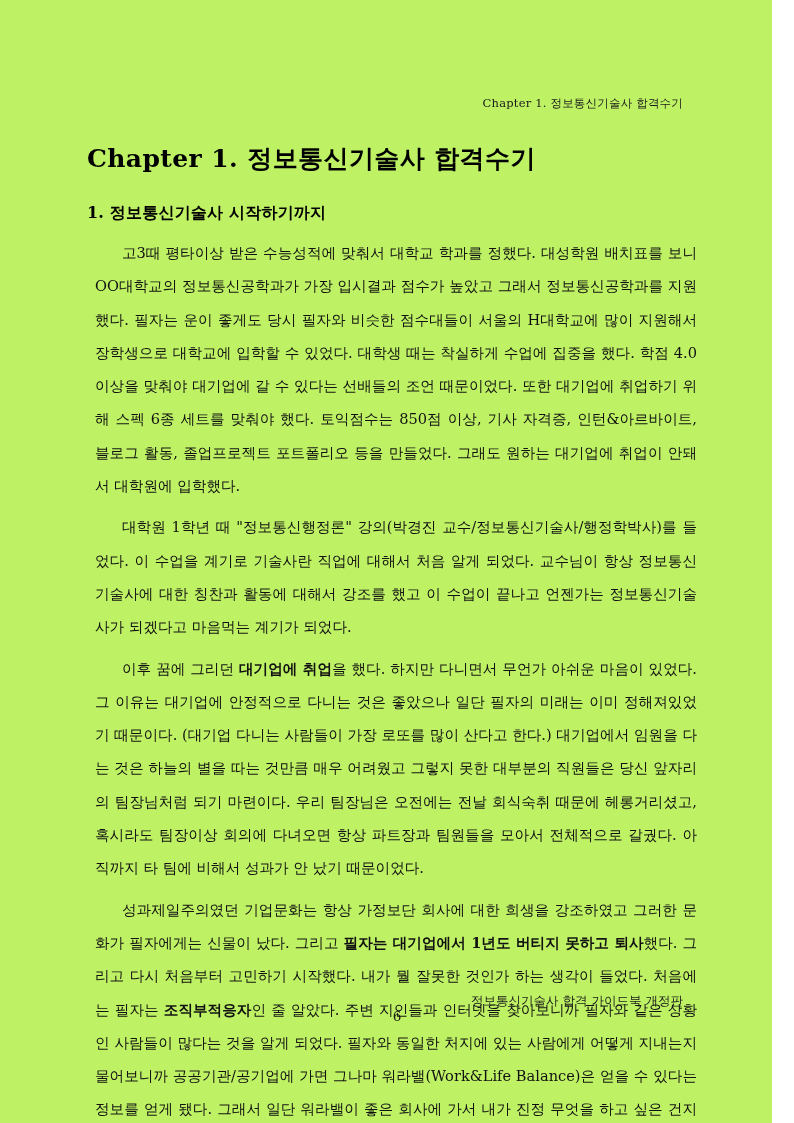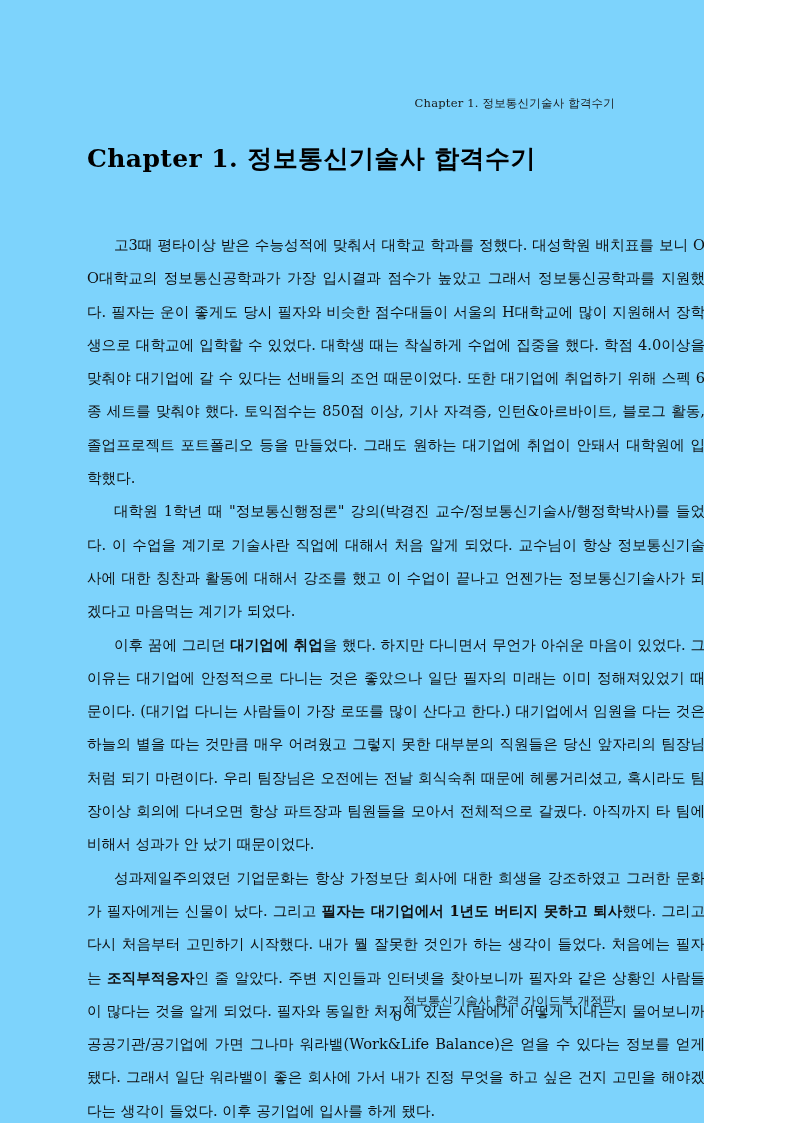--- a/index.html
+++ b/index.html
@@ -2,23 +2,23 @@
 <html><head>
 <meta charset="utf-8">
 <style>
   html, body {
     margin: 0;
     padding: 0;
     background: #ffffff;
   }
   .page {
     position: relative;
-    width: 704px;
+    width: 772px;
     height: 1123px;
-    background: #7dd3fc;
+    background: #bef264;
     box-sizing: border-box;
     overflow: hidden;
     font-family: "DejaVu Serif", "Liberation Serif", serif;
     color: #101010;
   }
 
   
   .running-header {
     position: absolute;
     top: 96px;
@@ -63,21 +63,21 @@
     left: 87px;
     width: 618px;
     font-size: 14.6px;
     line-height: 33.3px;
     text-align: justify;
     text-justify: inter-character;
     color: #111111;
     word-break: break-all;
   }
   .body-text p {
-    margin: 0;
+    margin: 8px;
     text-indent: 1.85em;
   }
   .em-bold-underline {
     font-weight: bold;
     text-underline-offset: 2px;
   }
 
   
   .footer-note {
     position: absolute;
@@ -101,20 +101,21 @@
 </style>
 </head>
 <body>
 
 <div class="page">
 
   <div class="running-header">Chapter 1. 정보통신기술사 합격수기</div>
 
   <h1 class="chapter-title">Chapter 1. 정보통신기술사 합격수기</h1>
 
+  <h2 class="section-heading">1. 정보통신기술사 시작하기까지</h2>
 
   <div class="body-text">
 
     <p>고3때 평타이상 받은 수능성적에 맞춰서 대학교 학과를 정했다. 대성학원 배치표를 보니 OO대학교의 정보통신공학과가 가장 입시결과 점수가 높았고 그래서 정보통신공학과를 지원했다. 필자는 운이 좋게도 당시 필자와 비슷한 점수대들이 서울의 H대학교에 많이 지원해서 장학생으로 대학교에 입학할 수 있었다. 대학생 때는 착실하게 수업에 집중을 했다. 학점 4.0이상을 맞춰야 대기업에 갈 수 있다는 선배들의 조언 때문이었다. 또한 대기업에 취업하기 위해 스펙 6종 세트를 맞춰야 했다. 토익점수는 850점 이상, 기사 자격증, 인턴&amp;아르바이트, 블로그 활동, 졸업프로젝트 포트폴리오 등을 만들었다. 그래도 원하는 대기업에 취업이 안돼서 대학원에 입학했다.</p>
 
     <p>대학원 1학년 때 "정보통신행정론" 강의(박경진 교수/정보통신기술사/행정학박사)를 들었다. 이 수업을 계기로 기술사란 직업에 대해서 처음 알게 되었다. 교수님이 항상 정보통신기술사에 대한 칭찬과 활동에 대해서 강조를 했고 이 수업이 끝나고 언젠가는 정보통신기술사가 되겠다고 마음먹는 계기가 되었다.</p>
 
     <p><span>이후 꿈에 그리던 </span><span class="em-bold-underline">대기업에 취업</span><span>을 했다. 하지만 다니면서 무언가 아쉬운 마음이 있었다. 그 이유는 대기업에 안정적으로 다니는 것은 좋았으나 일단 필자의 미래는 이미 정해져있었기 때문이다. (대기업 다니는 사람들이 가장 로또를 많이 산다고 한다.) 대기업에서 임원을 다는 것은 하늘의 별을 따는 것만큼 매우 어려웠고 그렇지 못한 대부분의 직원들은 당신 앞자리의 팀장님처럼 되기 마련이다. 우리 팀장님은 오전에는 전날 회식숙취 때문에 헤롱거리셨고, 혹시라도 팀장이상 회의에 다녀오면 항상 파트장과 팀원들을 모아서 전체적으로 갈궜다. 아직까지 타 팀에 비해서 성과가 안 났기 때문이었다.</span></p>
 
     <p><span>성과제일주의였던 기업문화는 항상 가정보단 회사에 대한 희생을 강조하였고 그러한 문화가 필자에게는 신물이 났다. 그리고 </span><span class="em-bold-underline">필자는 대기업에서 1년도 버티지 못하고 퇴사</span><span>했다. 그리고 다시 처음부터 고민하기 시작했다. 내가 뭘 잘못한 것인가 하는 생각이 들었다. 처음에는 필자는 </span><span class="em-bold-underline">조직부적응자</span><span>인 줄 알았다. 주변 지인들과 인터넷을 찾아보니까 필자와 같은 상황인 사람들이 많다는 것을 알게 되었다. 필자와 동일한 처지에 있는 사람에게 어떻게 지내는지 물어보니까 공공기관/공기업에 가면 그나마 워라밸(Work&amp;Life Balance)은 얻을 수 있다는 정보를 얻게 됐다. 그래서 일단 워라밸이 좋은 회사에 가서 내가 진정 무엇을 하고 싶은 건지 고민을 해야겠다는 생각이 들었다. 이후 공기업에 입사를 하게 됐다.</span></p>

